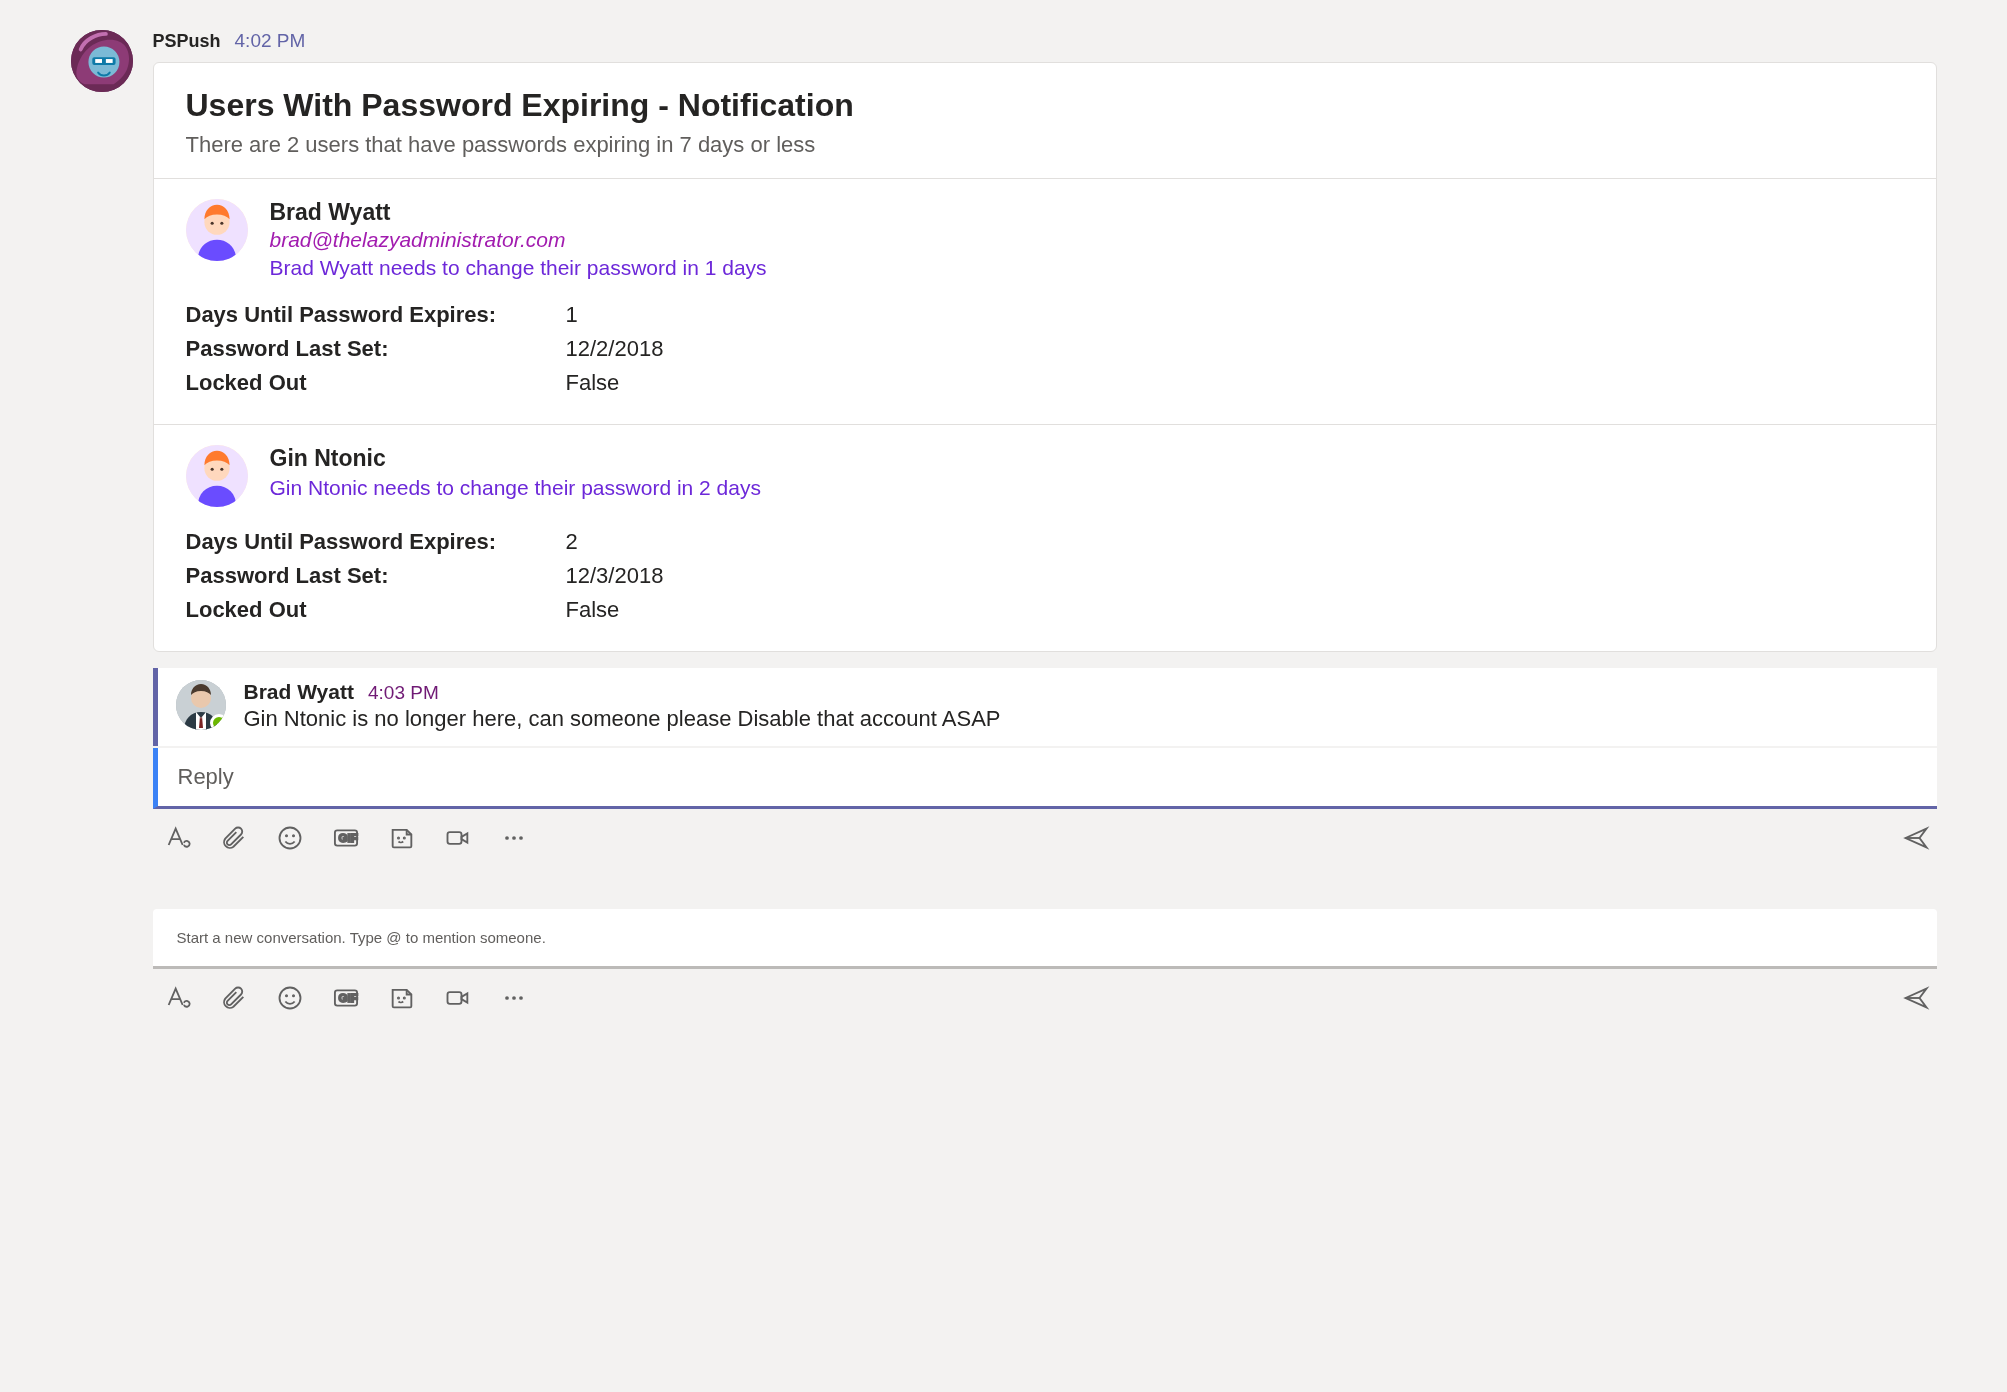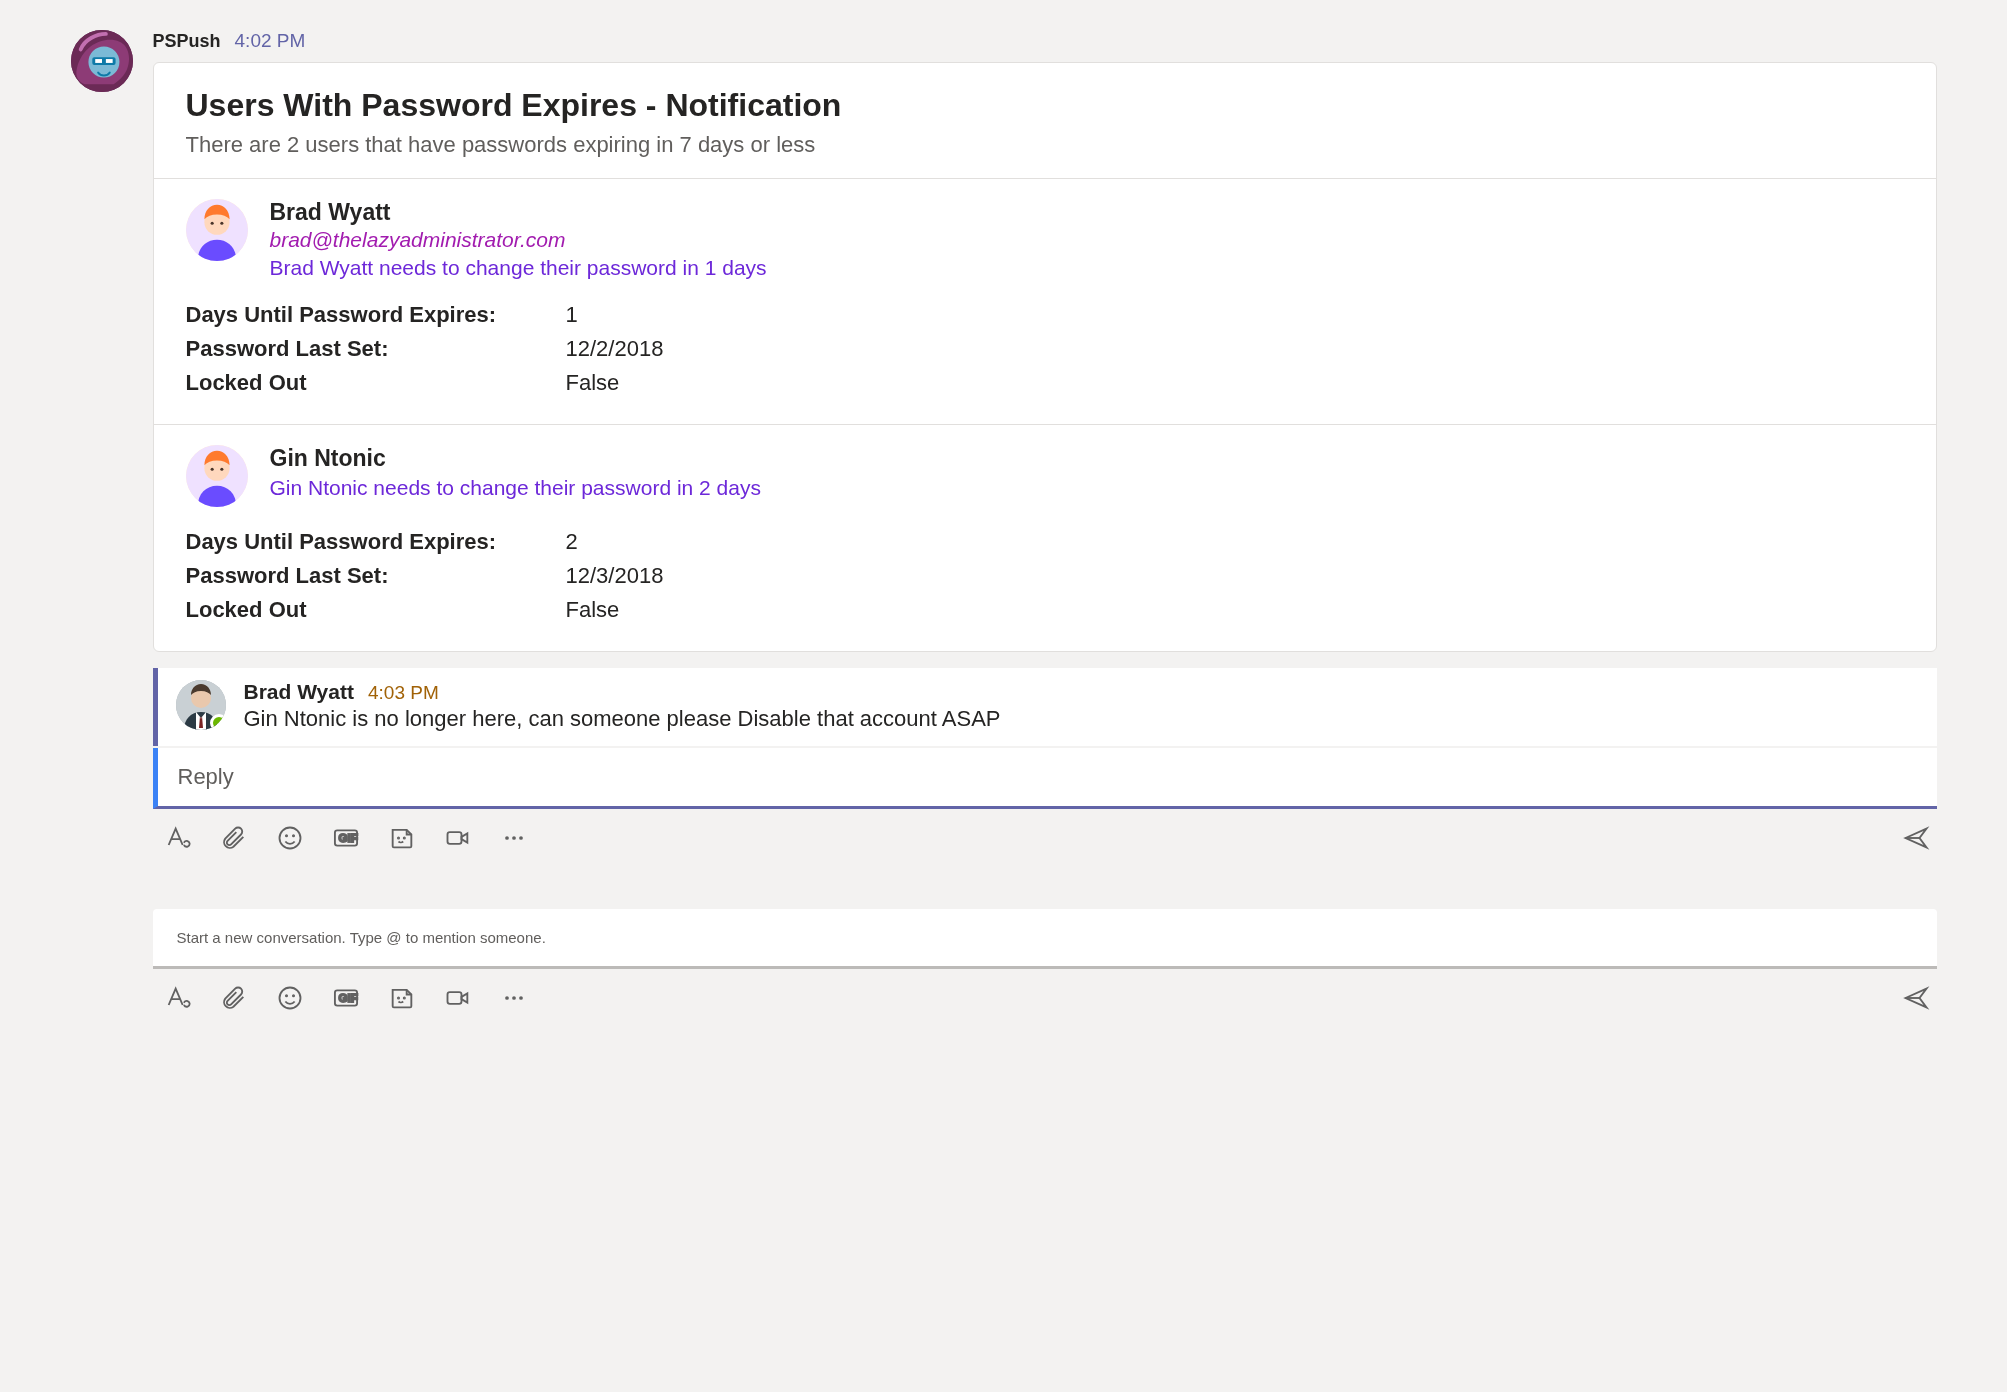--- a/index.html
+++ b/index.html
@@ -111,21 +111,21 @@
     position: absolute;
     right: -2px; bottom: -2px;
     width: 18px; height: 18px;
     border-radius: 50%;
     background: #6bb700;
     border: 3px solid #fff;
   }
 
   .reply-body .rh { display: flex; align-items: baseline; gap: 14px; }
   .reply-body .rh .author { font-weight: 700; font-size: 21px; }
-  .reply-body .rh .time { color: #a16207; font-size: 19px; }
+  .reply-body .rh .time { color: #701a75; font-size: 19px; }
   .reply-body .text { font-size: 22px; color: #252423; margin-top: 2px; }
 
   
   .reply-input-wrap {
     margin-top: 2px;
     margin-left: 0;
   }
   .reply-field {
     display: block;
     width: 100%;
@@ -199,21 +199,21 @@
     </div>
 
     <div class="thread-body">
       <div class="msg-header">
         <span class="msg-author">PSPush</span>
         <span class="msg-time">4:02 PM</span>
       </div>
 
       <div class="card">
         <div class="card-head">
-          <div class="card-title">Users With Password Expires - Notification</div>
+          <div class="card-title">Users With Password Expiring - Notification</div>
           <div class="card-subtitle">There are 2 users that have passwords expiring in 7 days or less</div>
         </div>
 
         <div class="card-section">
           <div class="user-row">
             <div class="user-avatar">
               <svg viewBox="0 0 64 64">
                 <circle cx="32" cy="32" r="32" fill="#efe1ff"></circle>
                 <circle cx="32" cy="24" r="13" fill="#ffd8bd"></circle>
                 <path d="M19 21c0-9 6-15 13-15s13 6 13 15c-3-3-7-5-13-5s-10 2-13 5z" fill="#ff7a2e"></path>

